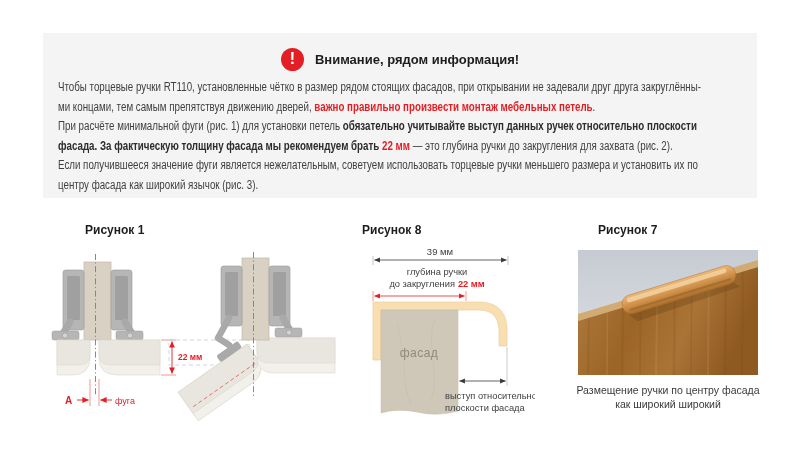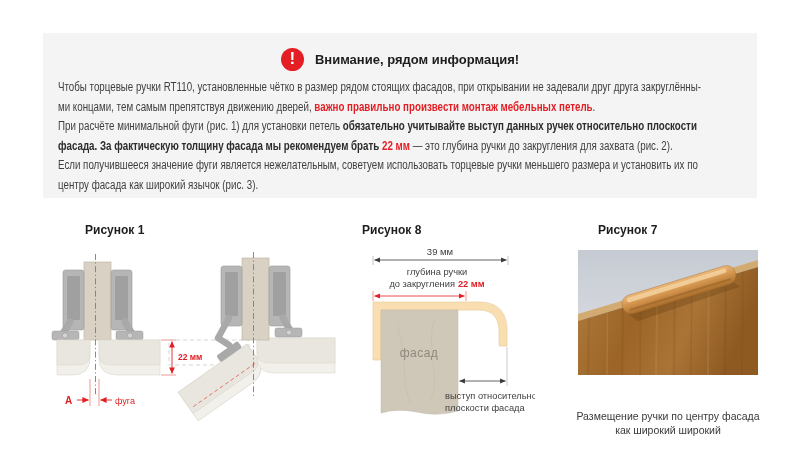--- a/index.html
+++ b/index.html
@@ -40,21 +40,21 @@
     font-weight:bold; font-size:12px; color:#1d1d1d;
   }
   #fig1-title { left:85px; }
   #fig2-title { left:362px; }
   #fig3-title { left:598px; }
   .fig1-svg { position:absolute; left:48px; top:248px; width:290px; height:195px; }
   .fig2-svg { position:absolute; left:365px; top:244px; width:170px; height:180px; }
   .fig3-svg { position:absolute; left:578px; top:250px; width:180px; height:125px; }
   .fig3-caption {
     position:absolute; left:568px; top:383px; width:200px;
-    text-align:center; font-size:10.5px; line-height:14px; color:#3a3a3a;margin-top:26px;
+    text-align:center; font-size:10.5px; line-height:14px; color:#3a3a3a;
   }
   svg text { font-family:"Liberation Sans", sans-serif; fill:#3f3f3f; }
   .t-red-b { fill:#e31e24; font-weight:bold; }
   .t-red   { fill:#e31e24; }
   .t-dark  { fill:#3f3f3f; }
   .t-fac   { fill:#8f887c; letter-spacing:0.5px; }
 </style>
 </head>
 <body>
 

